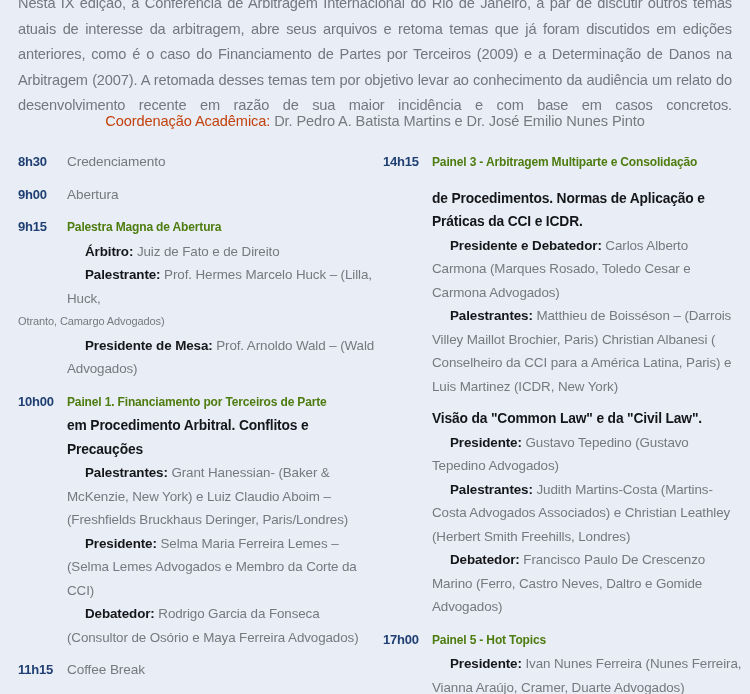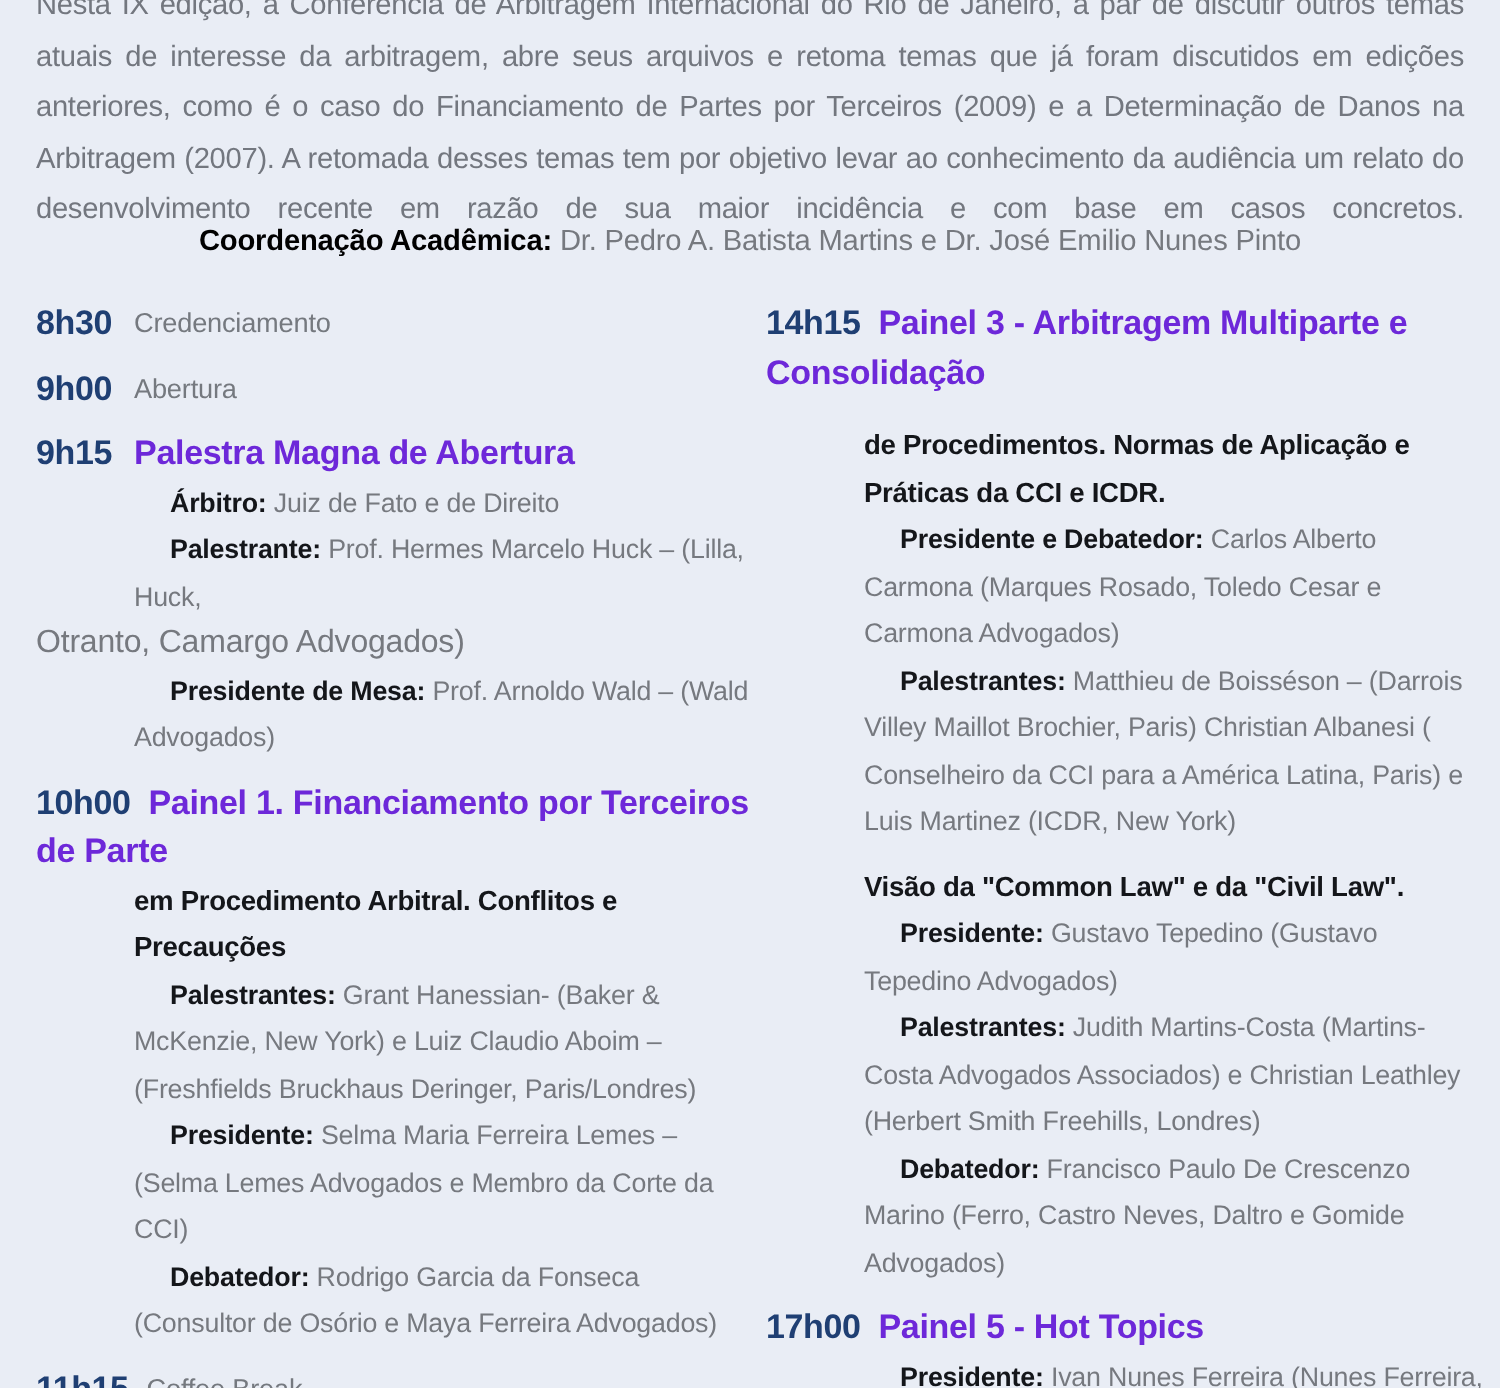--- a/index.html
+++ b/index.html
@@ -43,22 +43,22 @@
     left: 0;
     top: 110px;
     width: 750px;
     text-align: center;
     font-size: 14.6px;
     line-height: 22px;
     color: #76797f;
     letter-spacing: -0.1px;
   }
   .coordination .lbl {
-    font-weight: bold;
-    color: #000000;
+    font-weight: normal;
+    color: #c2410c;
   }
 
   
   .columns {
     position: absolute;
     top: 150px;
     left: 0;
     width: 750px;
     height: 544px;
   }
@@ -79,36 +79,36 @@
   .entry-head {
     display: block;
     font-size: 13.4px;
     line-height: 23.5px;
   }
   .time {
     display: inline-block;
     min-width: 40px;
     font-weight: bold;
     color: #1f3f73;
-    font-size: 17px;
+    font-size: 13px;
     letter-spacing: -0.2px;
     vertical-align: top;
   }
   .title-plain {
     display: inline;
     color: #75797f;
     font-size: 13.6px;
     letter-spacing: -0.1px;
     padding-left: 9px;
   }
   .title-bold {
     display: inline;
     font-weight: bold;
-    color: #6d28d9;
-    font-size: 17px;
+    color: #4d7c0f;
+    font-size: 12px;
     letter-spacing: -0.15px;
     padding-left: 9px;
   }
   .entry-title-block {
     display: block;
     padding-left: 49px;
     margin-top: -23.5px;
     font-weight: bold;
     color: #14161a;
     font-size: 13.8px;
@@ -124,21 +124,21 @@
     letter-spacing: -0.1px;
   }
   .detail-wrap .k {
     font-weight: bold;
     color: #14161a;
     padding-left: 18px;
   }
   .hang-out {
     display: block;
     padding-left: 0px;
-    font-size: 16px;
+    font-size: 11px;
     line-height: 23.5px;
     color: #76797f;
     letter-spacing: -0.1px;
   }
 </style>
 </head>
 <body>
 
 <div class="page">
 

